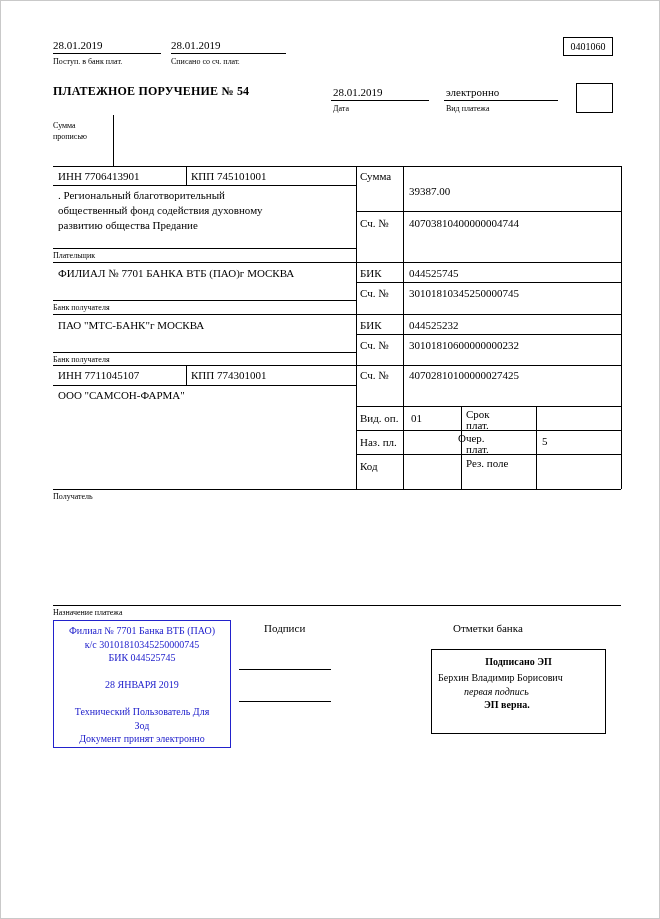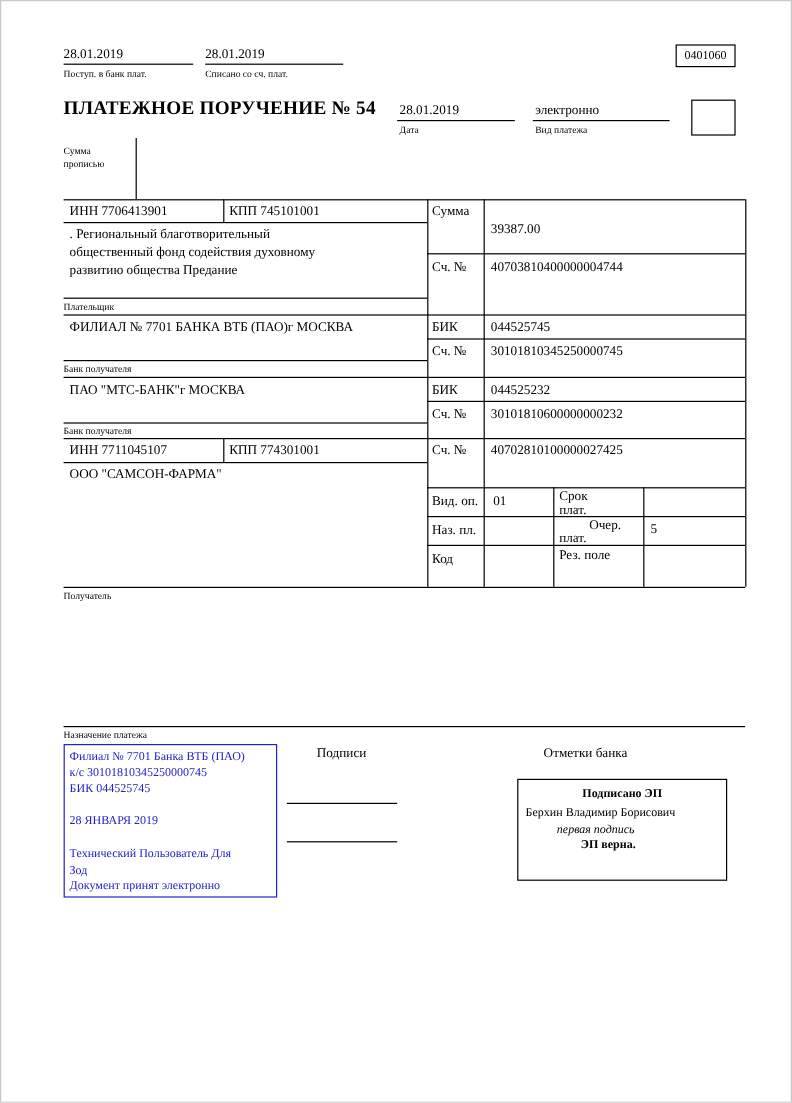--- a/index.html
+++ b/index.html
@@ -1,27 +1,27 @@
 <!DOCTYPE html>
 <html><head>
 <meta charset="utf-8">
 <style>
   html,body{margin:0;padding:0;background:#ffffff;}
   .page{position:relative;width:660px;height:919px;background:#fff;font-family:"Liberation Serif",serif;color:#000;overflow:hidden;border:1px solid #c9c9c9;box-sizing:border-box;}
   .t{position:absolute;font-size:11px;line-height:12px;white-space:nowrap;}
   .s{position:absolute;font-size:8px;line-height:9px;white-space:nowrap;}
   .b{font-weight:bold;}
   .i{font-style:italic;}
-  .title{font-size:16px;font-weight:bold;letter-spacing:.2px;}
+  .title{font-size:12px;font-weight:bold;letter-spacing:.2px;}
   .hl{position:absolute;height:0;border-top:1px solid #000;}
   .vl{position:absolute;width:0;border-left:1px solid #000;}
   .box{position:absolute;border:1px solid #000;box-sizing:border-box;display:flex;align-items:center;justify-content:center;}
   .code{font-size:10px;}
   .blue-box{position:absolute;left:52px;top:619px;width:178px;height:128px;border:1px solid #2222cc;box-sizing:border-box;padding:3px 4px;}
-  .blue-line{font-size:10px;line-height:13.5px;min-height:13.5px;color:#2222cc;white-space:nowrap;}
+  .blue-line{font-size:10px;line-height:13.5px;min-height:13.5px;color:#2222cc;white-space:nowrap;text-align:center;}
   .esign-box{position:absolute;left:430px;top:648px;width:175px;height:85px;border:1px solid #000;box-sizing:border-box;}
   .e{position:absolute;font-size:10px;line-height:12px;white-space:nowrap;}
   .center{left:0;right:0;text-align:center;}
 </style>
 </head>
 <body>
 
 <div class="page">
 
   <div class="t" style="left:52px;top:38px">28.01.2019</div>
@@ -103,21 +103,21 @@
   <div class="t" style="left:359px;top:368px">Сч. №</div>
   <div class="t" style="left:408px;top:368px">40702810100000027425</div>
   <div class="t" style="left:57px;top:388px">ООО "САМСОН-ФАРМА"</div>
   <div class="s" style="left:52px;top:491px">Получатель</div>
 
   <div class="t" style="left:359px;top:411px">Вид. оп.</div>
   <div class="t" style="left:410px;top:411px">01</div>
   <div class="t" style="left:465px;top:407px">Срок</div>
   <div class="t" style="left:465px;top:418px">плат.</div>
   <div class="t" style="left:359px;top:435px">Наз. пл.</div>
-  <div class="t" style="left:490px;top:431px">Очер.</div>
+  <div class="t" style="left:457px;top:431px">Очер.</div>
   <div class="t" style="left:465px;top:442px">плат.</div>
   <div class="t" style="left:541px;top:434px">5</div>
   <div class="t" style="left:359px;top:459px">Код</div>
   <div class="t" style="left:465px;top:456px">Рез. поле</div>
 
   <div class="hl" style="left:52px;top:604px;width:568px"></div>
   <div class="s" style="left:52px;top:607px">Назначение платежа</div>
 
   <div class="blue-box">
     <div class="blue-line">Филиал № 7701 Банка ВТБ (ПАО)</div>

